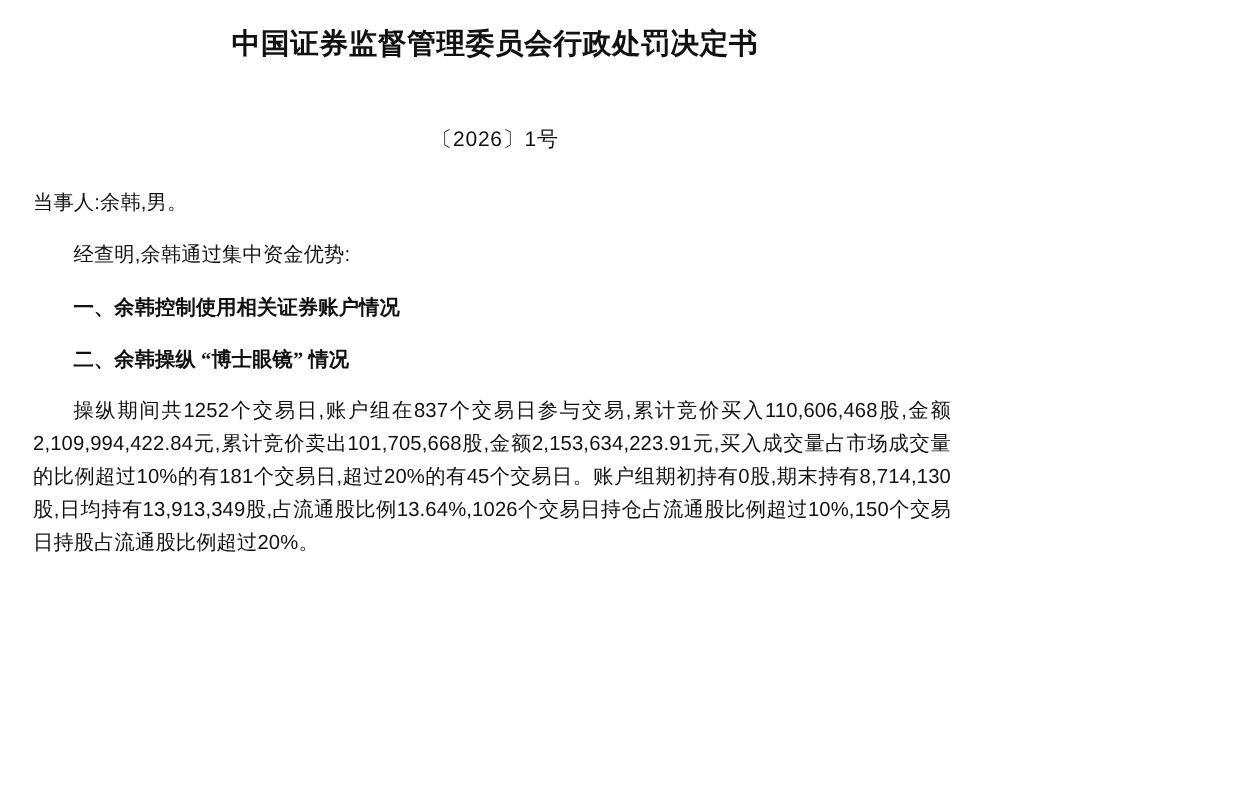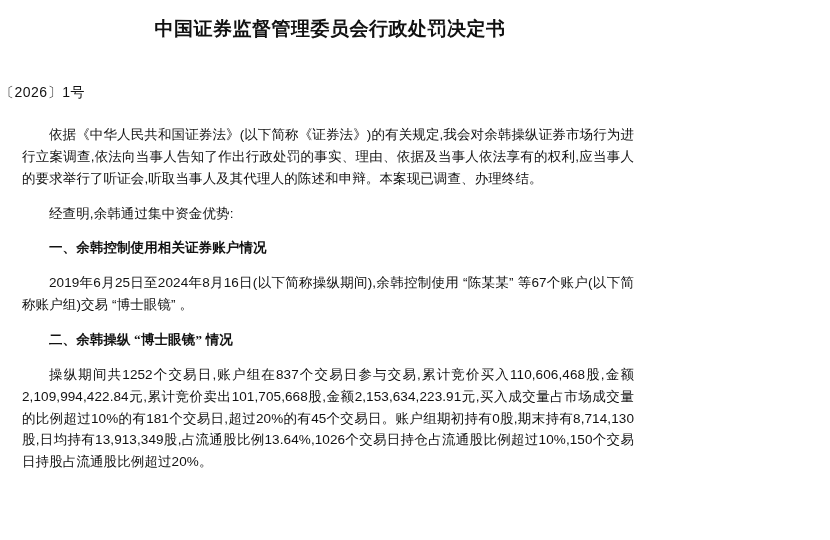--- a/index.html
+++ b/index.html
@@ -23,21 +23,21 @@
   }
   .doc-title {
     text-align: center;
     font-size: 19px;
     font-weight: bold;
     letter-spacing: 0.5px;
     padding-top: 16px;
     color: #111;
   }
   .doc-number {
-    text-align: left;
+    text-align: center;
     font-size: 14px;
     margin-top: 42px;
     color: #111;
     letter-spacing: 0.5px;
   }
   .body-wrap {
     padding: 0 26px 0 22px;
     margin-top: 22px;
   }
   p.para {
@@ -64,28 +64,27 @@
 <body>
 
 <div class="page">
 
   <div class="doc-title">中国证券监督管理委员会行政处罚决定书</div>
 
   <div class="doc-number">〔2026〕1号</div>
 
   <div class="body-wrap">
 
+    <p class="para">当事人:余韩,男。</p>
 
-    <p class="para indent">依据《中华人民共和国证券法》(以下简称《证券法》)的有关规定,我会对余韩操纵证券市场行为进行立案调查,依法向当事人告知了作出行政处罚的事实、理由、依据及当事人依法享有的权利,应当事人的要求举行了听证会,听取当事人及其代理人的陈述和申辩。本案现已调查、办理终结。</p>
 
     <p class="para indent">经查明,余韩通过集中资金优势:</p>
 
     <p class="para heading">一、余韩控制使用相关证券账户情况</p>
 
-    <p class="para indent">2019年6月25日至2024年8月16日(以下简称操纵期间),余韩控制使用 “陈某某” 等67个账户(以下简称账户组)交易 “博士眼镜” 。</p>
 
     <p class="para heading">二、余韩操纵 “博士眼镜” 情况</p>
 
 
 
     <p class="para indent">操纵期间共1252个交易日,账户组在837个交易日参与交易,累计竞价买入110,606,468股,金额2,109,994,422.84元,累计竞价卖出101,705,668股,金额2,153,634,223.91元,买入成交量占市场成交量的比例超过10%的有181个交易日,超过20%的有45个交易日。账户组期初持有0股,期末持有8,714,130股,日均持有13,913,349股,占流通股比例13.64%,1026个交易日持仓占流通股比例超过10%,150个交易日持股占流通股比例超过20%。</p>
 
   </div>
 
 </div>

